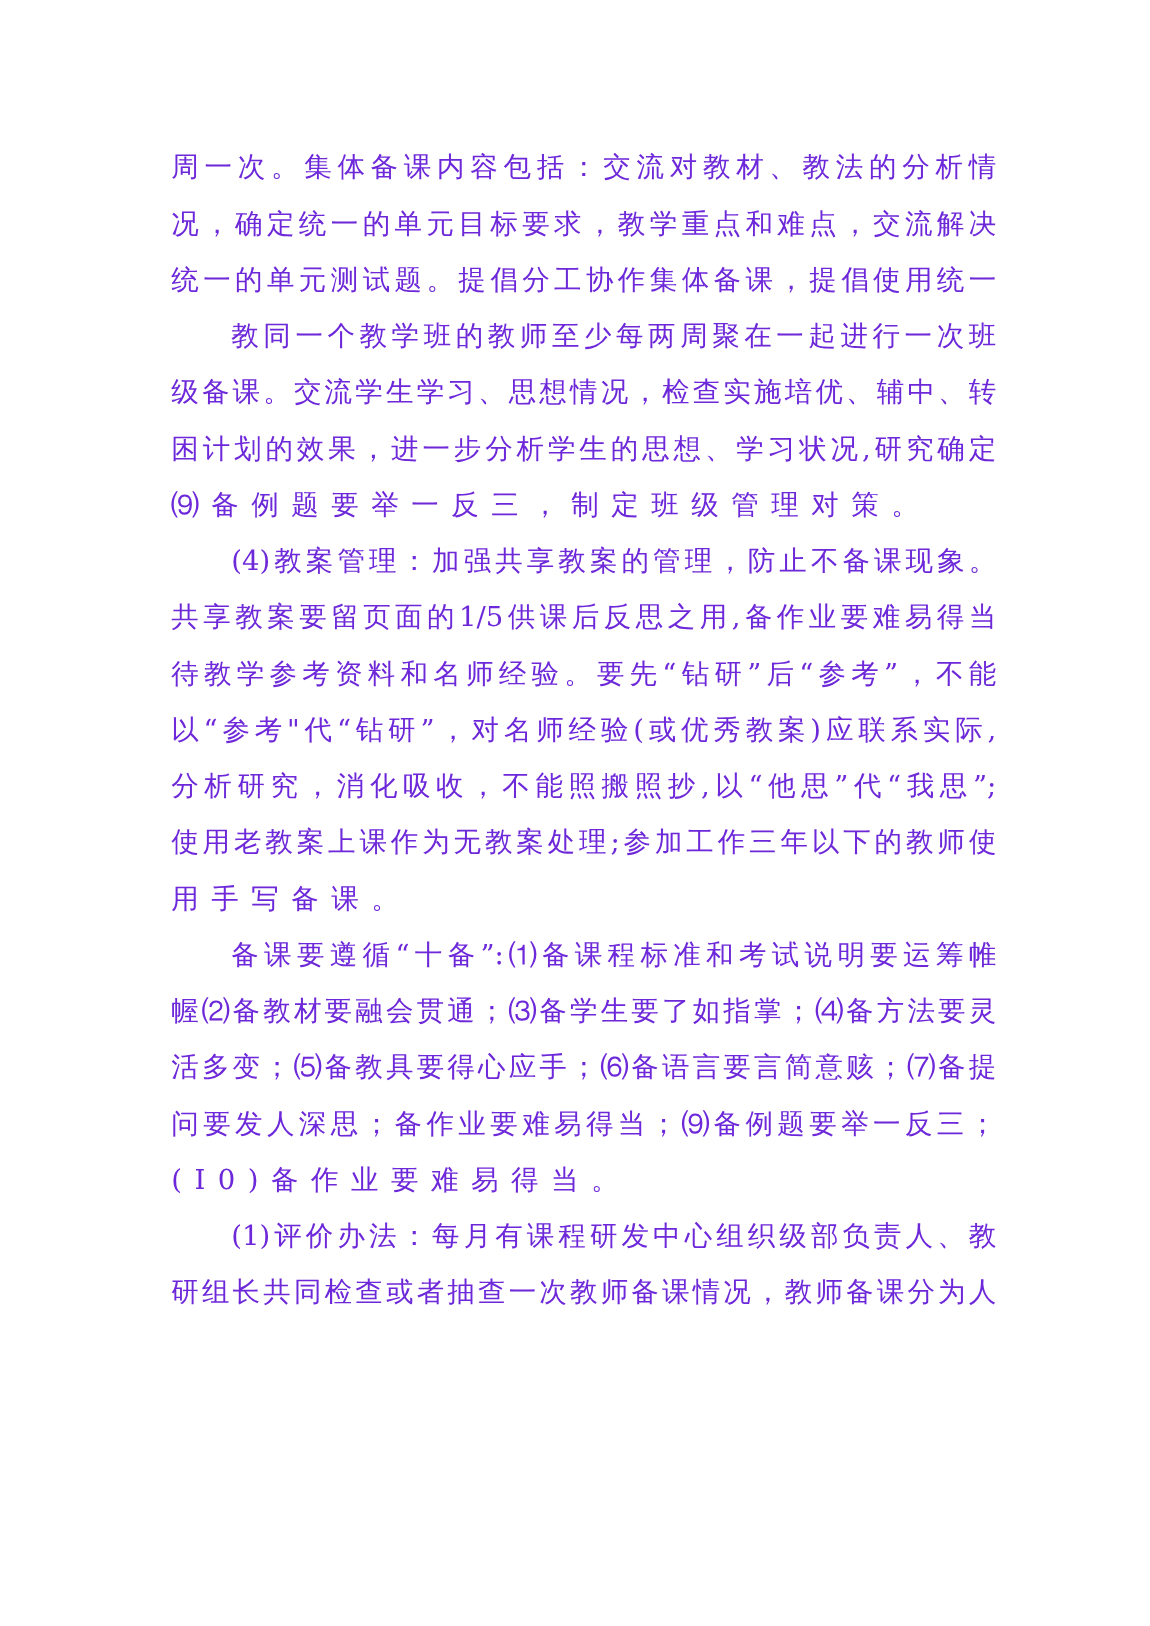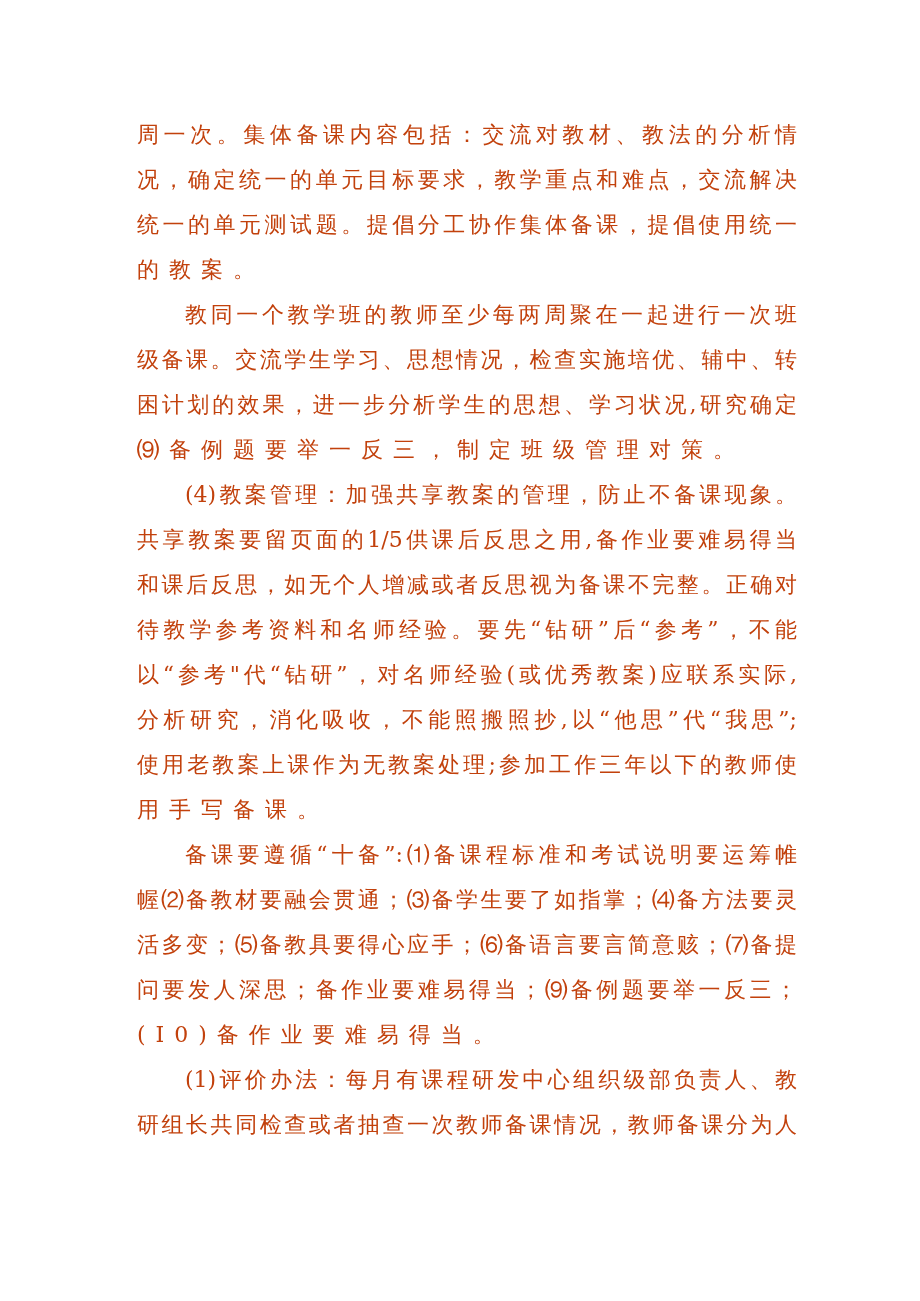--- a/index.html
+++ b/index.html
@@ -4,21 +4,21 @@
 <style>
   html, body { margin: 0; padding: 0; background: #ffffff; }
   body { width: 920px; height: 1301px; position: relative; overflow: hidden; }
   .page {
     position: absolute;
     left: 137px;
     top: 112px;
     width: 660px;
     font-family: "DejaVu Serif", "Liberation Serif", serif;
     font-size: 22px;
-    color: #c2410c;
+    color: #6d28d9;
   }
   .line {
     height: 45px;
     line-height: 45px;
     white-space: nowrap;
     letter-spacing: 10px;
   }
   .line.justify {
     text-align: justify;
     text-align-last: justify;
@@ -28,34 +28,32 @@
 </style>
 </head>
 <body>
 
 <div class="page">
 
   <div>
     <div class="line justify">周一次。集体备课内容包括：交流对教材、教法的分析情</div>
     <div class="line justify">况，确定统一的单元目标要求，教学重点和难点，交流解决</div>
     <div class="line justify">统一的单元测试题。提倡分工协作集体备课，提倡使用统一</div>
-    <div class="line">的教案。</div>
   </div>
 
   <div>
     <div class="line justify indent">教同一个教学班的教师至少每两周聚在一起进行一次班</div>
     <div class="line justify">级备课。交流学生学习、思想情况，检查实施培优、辅中、转</div>
     <div class="line justify">困计划的效果，进一步分析学生的思想、学习状况,研究确定</div>
     <div class="line">⑼备例题要举一反三，制定班级管理对策。</div>
   </div>
 
   <div>
     <div class="line justify indent">(4)教案管理：加强共享教案的管理，防止不备课现象。</div>
     <div class="line justify">共享教案要留页面的1/5供课后反思之用,备作业要难易得当</div>
-    <div class="line justify">和课后反思，如无个人增减或者反思视为备课不完整。正确对</div>
     <div class="line justify">待教学参考资料和名师经验。要先“钻研”后“参考”，不能</div>
     <div class="line justify">以“参考"代“钻研”，对名师经验(或优秀教案)应联系实际,</div>
     <div class="line justify">分析研究，消化吸收，不能照搬照抄,以“他思”代“我思”;</div>
     <div class="line justify">使用老教案上课作为无教案处理;参加工作三年以下的教师使</div>
     <div class="line">用手写备课。</div>
   </div>
 
   <div>
     <div class="line justify indent">备课要遵循“十备”:⑴备课程标准和考试说明要运筹帷</div>
     <div class="line justify">幄⑵备教材要融会贯通；⑶备学生要了如指掌；⑷备方法要灵</div>

